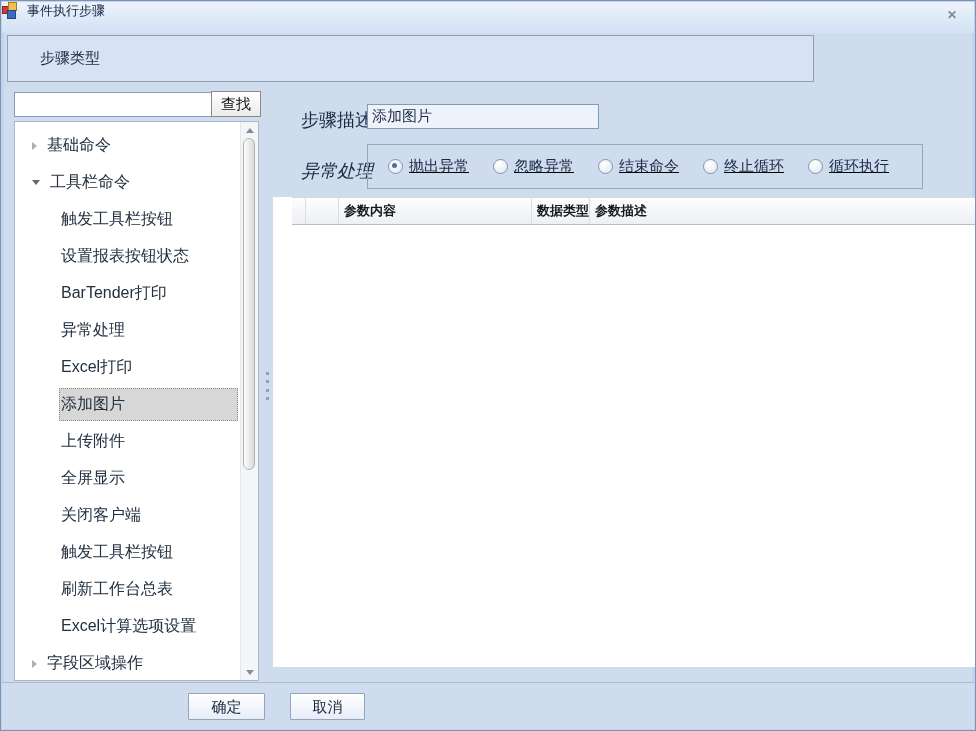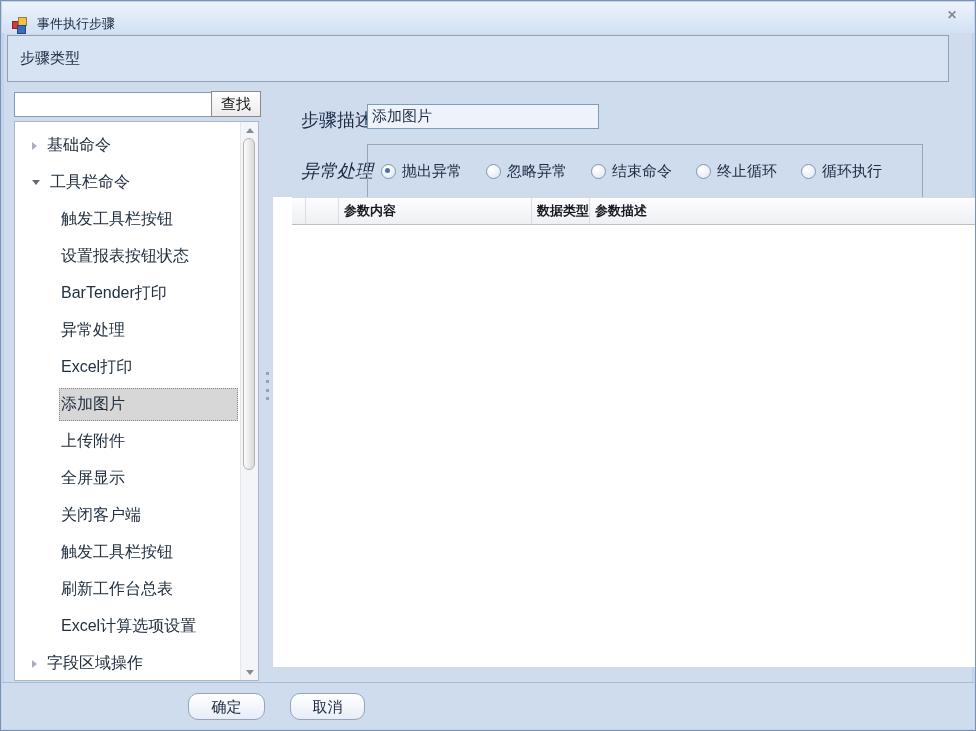--- a/index.html
+++ b/index.html
@@ -1,32 +1,32 @@
 <!DOCTYPE html>
 <html><head>
 <meta charset="utf-8">
 <style>
   html,body{margin:0;padding:0;}
   body{width:976px;height:731px;font-family:"Liberation Sans",sans-serif;background:#e9edf2;}
   .dialog{position:absolute;left:0;top:0;width:974px;height:729px;border:1px solid #7a93b4;
           background:#cfdcee;box-shadow:inset 0 0 0 3px #c3d4ea;overflow:hidden;}
   
   .titlebar{position:absolute;left:1px;top:1px;right:1px;height:31px;
-            background:linear-gradient(#ecf3fc,#d2e1f4);display:flex;align-items:flex-end;padding-left:10px;}
+            background:linear-gradient(#ecf3fc,#d2e1f4);display:flex;align-items:flex-start;}
   .formicon{position:relative;width:17px;height:16px;flex:0 0 17px;}
   .formicon .sq{position:absolute;border:1px solid rgba(0,0,0,.35);}
   .sq.red{left:0;top:4px;width:6px;height:6px;background:#d23b34;}
   .sq.yellow{left:6px;top:0;width:7px;height:7px;background:#f3c04a;}
   .sq.blue{left:5px;top:8px;width:7px;height:7px;background:#3a6cc2;}
   .title-text{margin-left:8px;font-size:13px;color:#1a2440;}
   .close-btn{position:absolute;right:13px;top:5px;width:18px;height:16px;text-align:center;
              font-size:12px;font-weight:bold;color:#7e8692;line-height:16px;cursor:default;}
   
-  .step-panel{position:absolute;left:6px;top:34px;width:942px;height:47px;border:1px solid #90a1b6;
-              background:#d7e3f3;display:flex;align-items:center;padding-left:12px;box-sizing:border-box;}
+  .step-panel{position:absolute;left:6px;top:34px;width:807px;height:47px;border:1px solid #90a1b6;
+              background:#d7e3f3;display:flex;align-items:center;padding-left:32px;box-sizing:border-box;}
   .panel-label{font-size:15px;color:#1c2a44;margin-right:28px;}
   .radio-row{display:flex;align-items:center;gap:27px;}
   .ropt{display:inline-flex;align-items:center;gap:6px;white-space:nowrap;}
   .radio{width:13px;height:13px;border:1px solid #8296ad;border-radius:50%;
          background:radial-gradient(circle at 35% 30%,#ffffff,#dfe7f0);position:relative;flex:0 0 13px;}
   .radio.on::after{content:"";position:absolute;left:3px;top:3px;width:5px;height:5px;border-radius:50%;
          background:#4a73a8;}
   .rlab{font-size:15px;color:#1c2a44;}
   
   .search-input{position:absolute;left:13px;top:91px;width:190px;height:23px;border:1px solid #7f9db9;
@@ -58,34 +58,34 @@
   
   .splitter{position:absolute;left:263px;top:371px;width:6px;height:28px;display:flex;flex-direction:column;
             align-items:center;justify-content:space-between;}
   .splitter i{display:block;width:3px;height:3px;background:#93a1b1;}
   
   .fld-label{position:absolute;font-size:18px;color:#1c2a44;}
   .lbl-desc{left:300px;top:107px;}
   .lbl-exc{left:300px;top:158px;font-style:italic;}
   .desc-input{position:absolute;left:366px;top:103px;width:222px;height:23px;border:1px solid #7f9db9;
               background:#eef3fb;font-size:15px;color:#1c2a44;padding:0 4px;outline:none;}
-  .groupbox{position:absolute;left:366px;top:143px;width:556px;height:54px;border:1px solid #97a7bb;
-            box-sizing:border-box;display:flex;align-items:center;padding-left:13px;}
+  .groupbox{position:absolute;left:366px;top:143px;width:556px;height:45px;border:1px solid #97a7bb;
+            box-sizing:border-box;display:flex;align-items:center;padding-left:20px;text-decoration:underline;}
   .groupbox .radio-row{gap:24px;}
   
   .ptable{position:absolute;left:272px;top:196px;width:691px;height:470px;background:#fff;padding-left:19px;}
   .hrow{height:28px;display:flex;background:linear-gradient(#fdfdfe,#eef0f3);
         border-top:1px solid #d6dade;border-bottom:1px solid #b8bdc6;box-sizing:border-box;}
   .hcell{border-right:1px solid #dadde2;padding:0 5px;display:flex;align-items:center;
          font-size:13px;font-weight:700;color:#17191d;white-space:nowrap;box-sizing:border-box;}
   .hcell:last-child{border-right:none;flex:1;}
   .tbody{position:absolute;left:0;right:0;top:28px;bottom:0;background:#fff;}
   
   .footer{position:absolute;left:1px;right:1px;bottom:1px;top:681px;background:#cedcee;border-top:1px solid #a9bcd4;}
-  .dlg-btn{position:absolute;top:10px;height:27px;border:1px solid #93a5bd;border-radius:10px;
+  .dlg-btn{position:absolute;top:10px;height:27px;border:1px solid #93a5bd;border-radius:1px;
            background:linear-gradient(#ffffff,#e7edf7);font-size:15px;color:#16243d;text-align:center;
            line-height:25px;box-sizing:border-box;}
   .ok-btn{left:186px;width:77px;}
   .cancel-btn{left:288px;width:75px;}
 </style>
 </head>
 <body>
 
 <div class="dialog">
 

